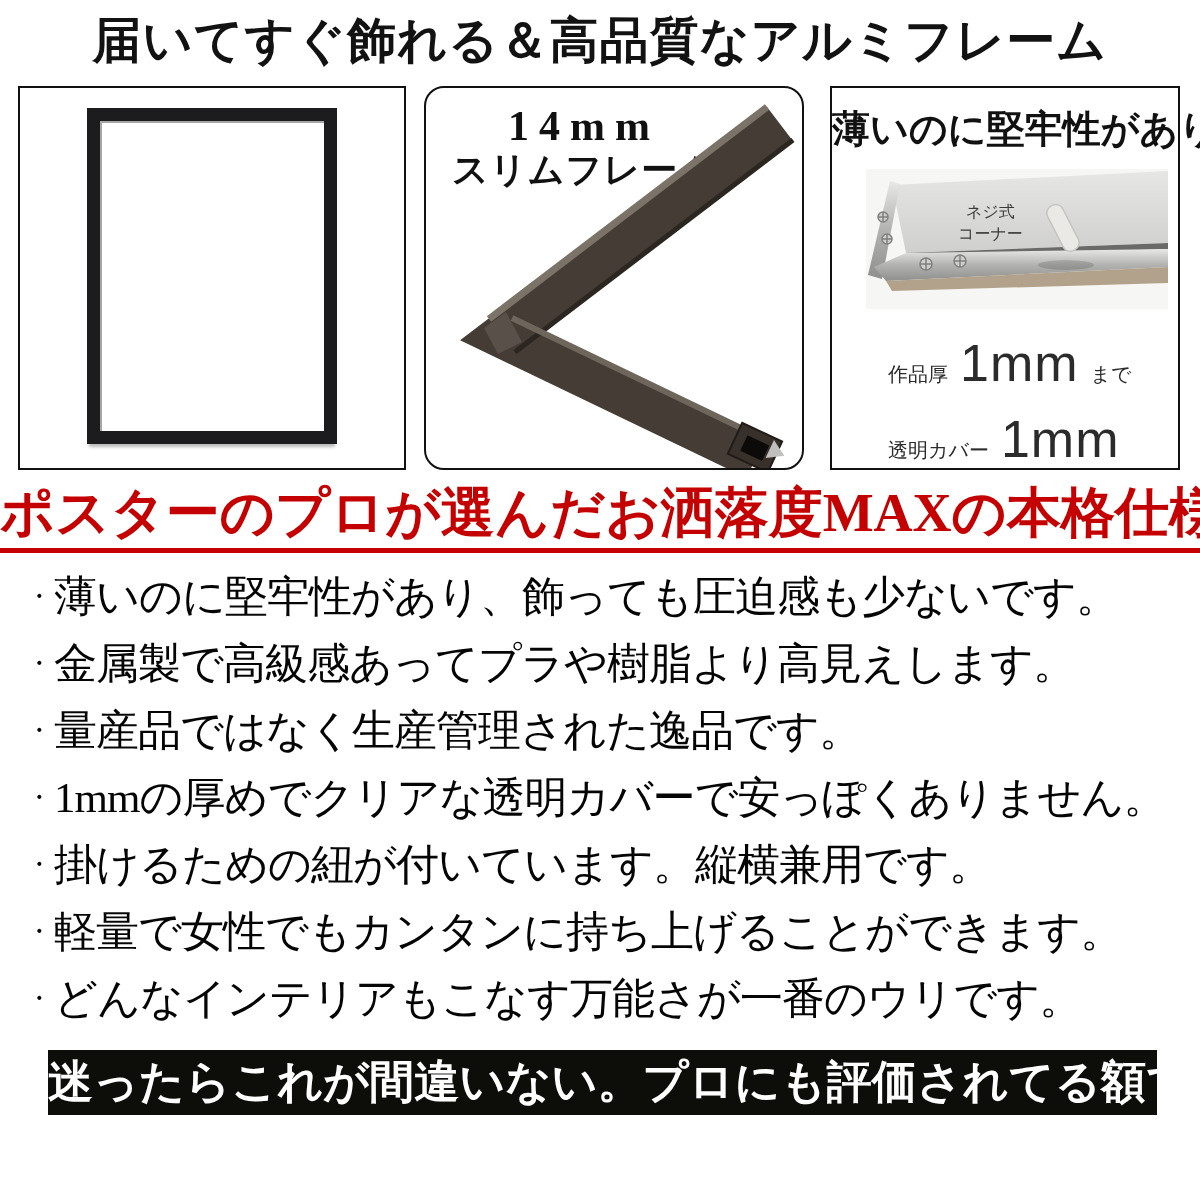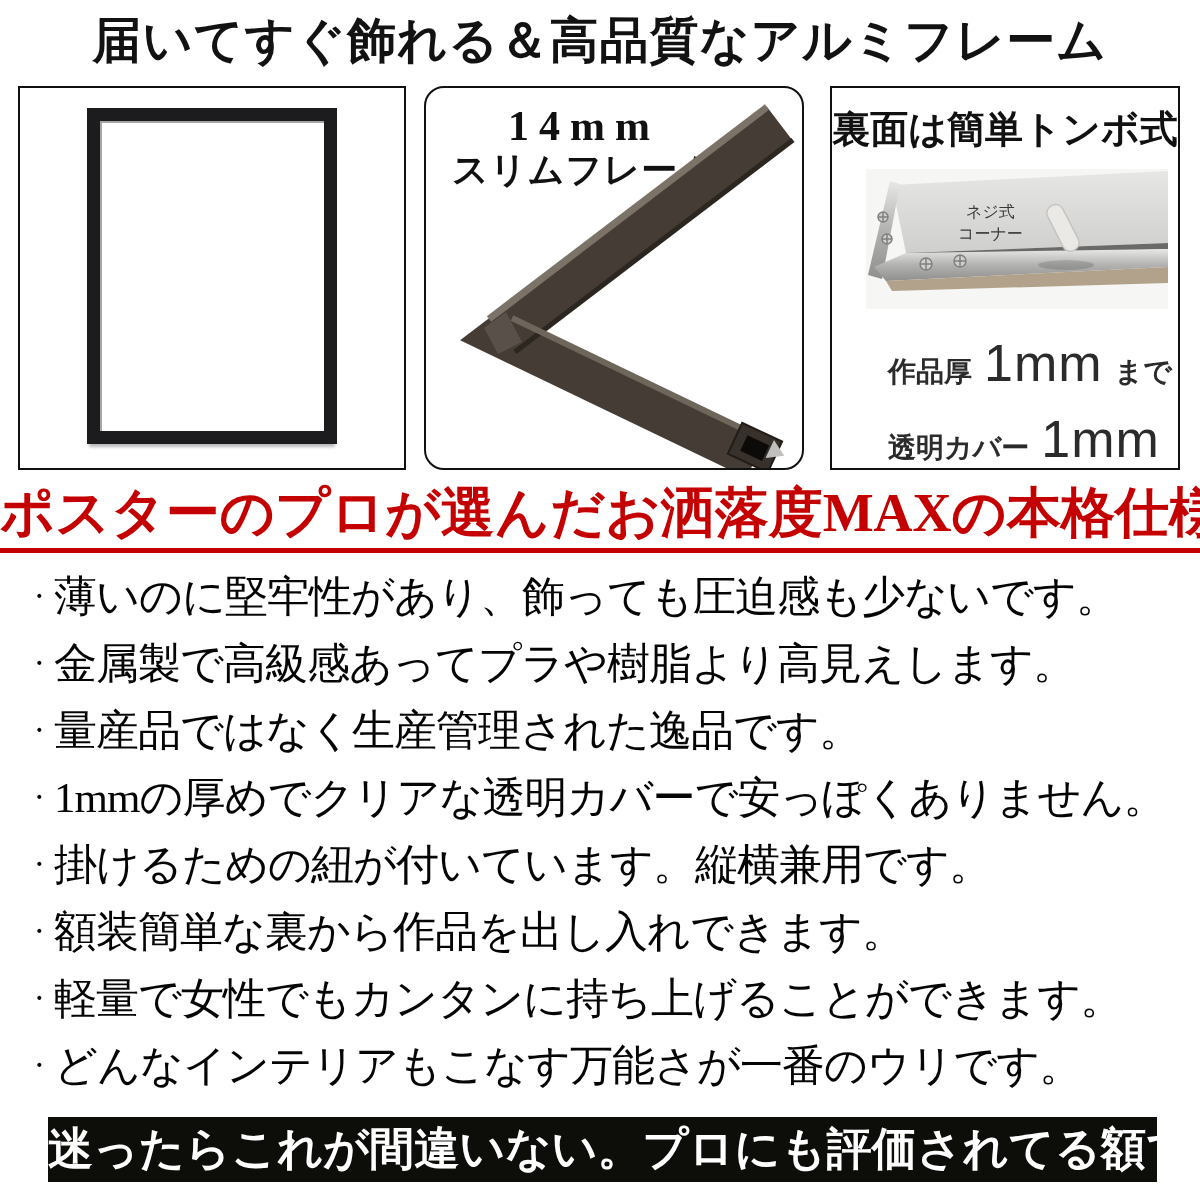--- a/index.html
+++ b/index.html
@@ -38,21 +38,21 @@
 
   
   .back-title{margin:16px 0 0 0;text-align:center;font-size:38px;font-weight:700;color:#111;white-space:nowrap;}
   .back-photo{display:block;margin:14px 0 0 34px;}
   .spec-line{
     display:flex;align-items:baseline;gap:12px;margin:0 0 0 56px;
     font-family:"Liberation Sans","DejaVu Sans",sans-serif;color:#2b2b2b;white-space:nowrap;
   }
   .spec-line.first{margin-top:24px;}
   .spec-line.second{margin-top:16px;}
-  .spec-small{font-size:28px;font-weight:700;margin-top:11px;}
+  .spec-small{font-size:20px;font-weight:400;margin-top:11px;}
   .spec-big{font-size:52px;font-weight:500;letter-spacing:1px;}
 
   
   .headline-wrap{margin-top:12px;text-align:center;}
   .headline{
     display:inline-block;font-size:54px;font-weight:700;color:#c40000;
     border-bottom:5px solid #c40000;padding-bottom:4px;line-height:1.15;
     letter-spacing:0px;white-space:nowrap;
   }
 
@@ -97,21 +97,21 @@
           <path d="M 14 -22 L 30 -12 L 14 -2 Z" fill="#c0bfbd"></path>
         </g>
       </svg>
       <div class="slim-label">
         <div class="slim-size">14mm</div>
         <div class="slim-name">スリムフレーム</div>
       </div>
     </div>
 
     <div class="fbox fbox3">
-      <div class="back-title">裏面は簡単トンボ式</div>
+      <div class="back-title">薄いのに堅牢性があり</div>
 
       <svg class="back-photo" width="302" height="140" viewBox="0 0 302 140" aria-hidden="true">
         <defs>
           <linearGradient id="boardGrad" x1="0" y1="0" x2="0" y2="1">
             <stop offset="0" stop-color="#e6e6e4"></stop>
               <stop offset="1" stop-color="#cfcfcd"></stop>
           </linearGradient>
           <linearGradient id="railGrad" x1="0" y1="0" x2="0" y2="1">
             <stop offset="0" stop-color="#e8e8e6"></stop>
               <stop offset="0.5" stop-color="#b2b2b0"></stop>
@@ -157,20 +157,19 @@
   <div class="headline-wrap">
     <span class="headline">ポスターのプロが選んだお洒落度MAXの本格仕様</span>
   </div>
 
   <div class="bullets">
     <div class="bullet"><span class="dot">・</span><span>薄いのに堅牢性があり、飾っても圧迫感も少ないです。</span></div>
     <div class="bullet"><span class="dot">・</span><span>金属製で高級感あってプラや樹脂より高見えします。</span></div>
     <div class="bullet"><span class="dot">・</span><span>量産品ではなく生産管理された逸品です。</span></div>
     <div class="bullet"><span class="dot">・</span><span>1mmの厚めでクリアな透明カバーで安っぽくありません。</span></div>
     <div class="bullet"><span class="dot">・</span><span>掛けるための紐が付いています。縦横兼用です。</span></div>
-    <div class="bullet"><span class="dot">・</span><span>額装簡単な裏から作品を出し入れできます。</span></div>
     <div class="bullet"><span class="dot">・</span><span>軽量で女性でもカンタンに持ち上げることができます。</span></div>
     <div class="bullet"><span class="dot">・</span><span>どんなインテリアもこなす万能さが一番のウリです。</span></div>
   </div>
 
   <div class="banner">迷ったらこれが間違いない。プロにも評価されてる額です。</div>
 
 </div>
 
 </body></html>

